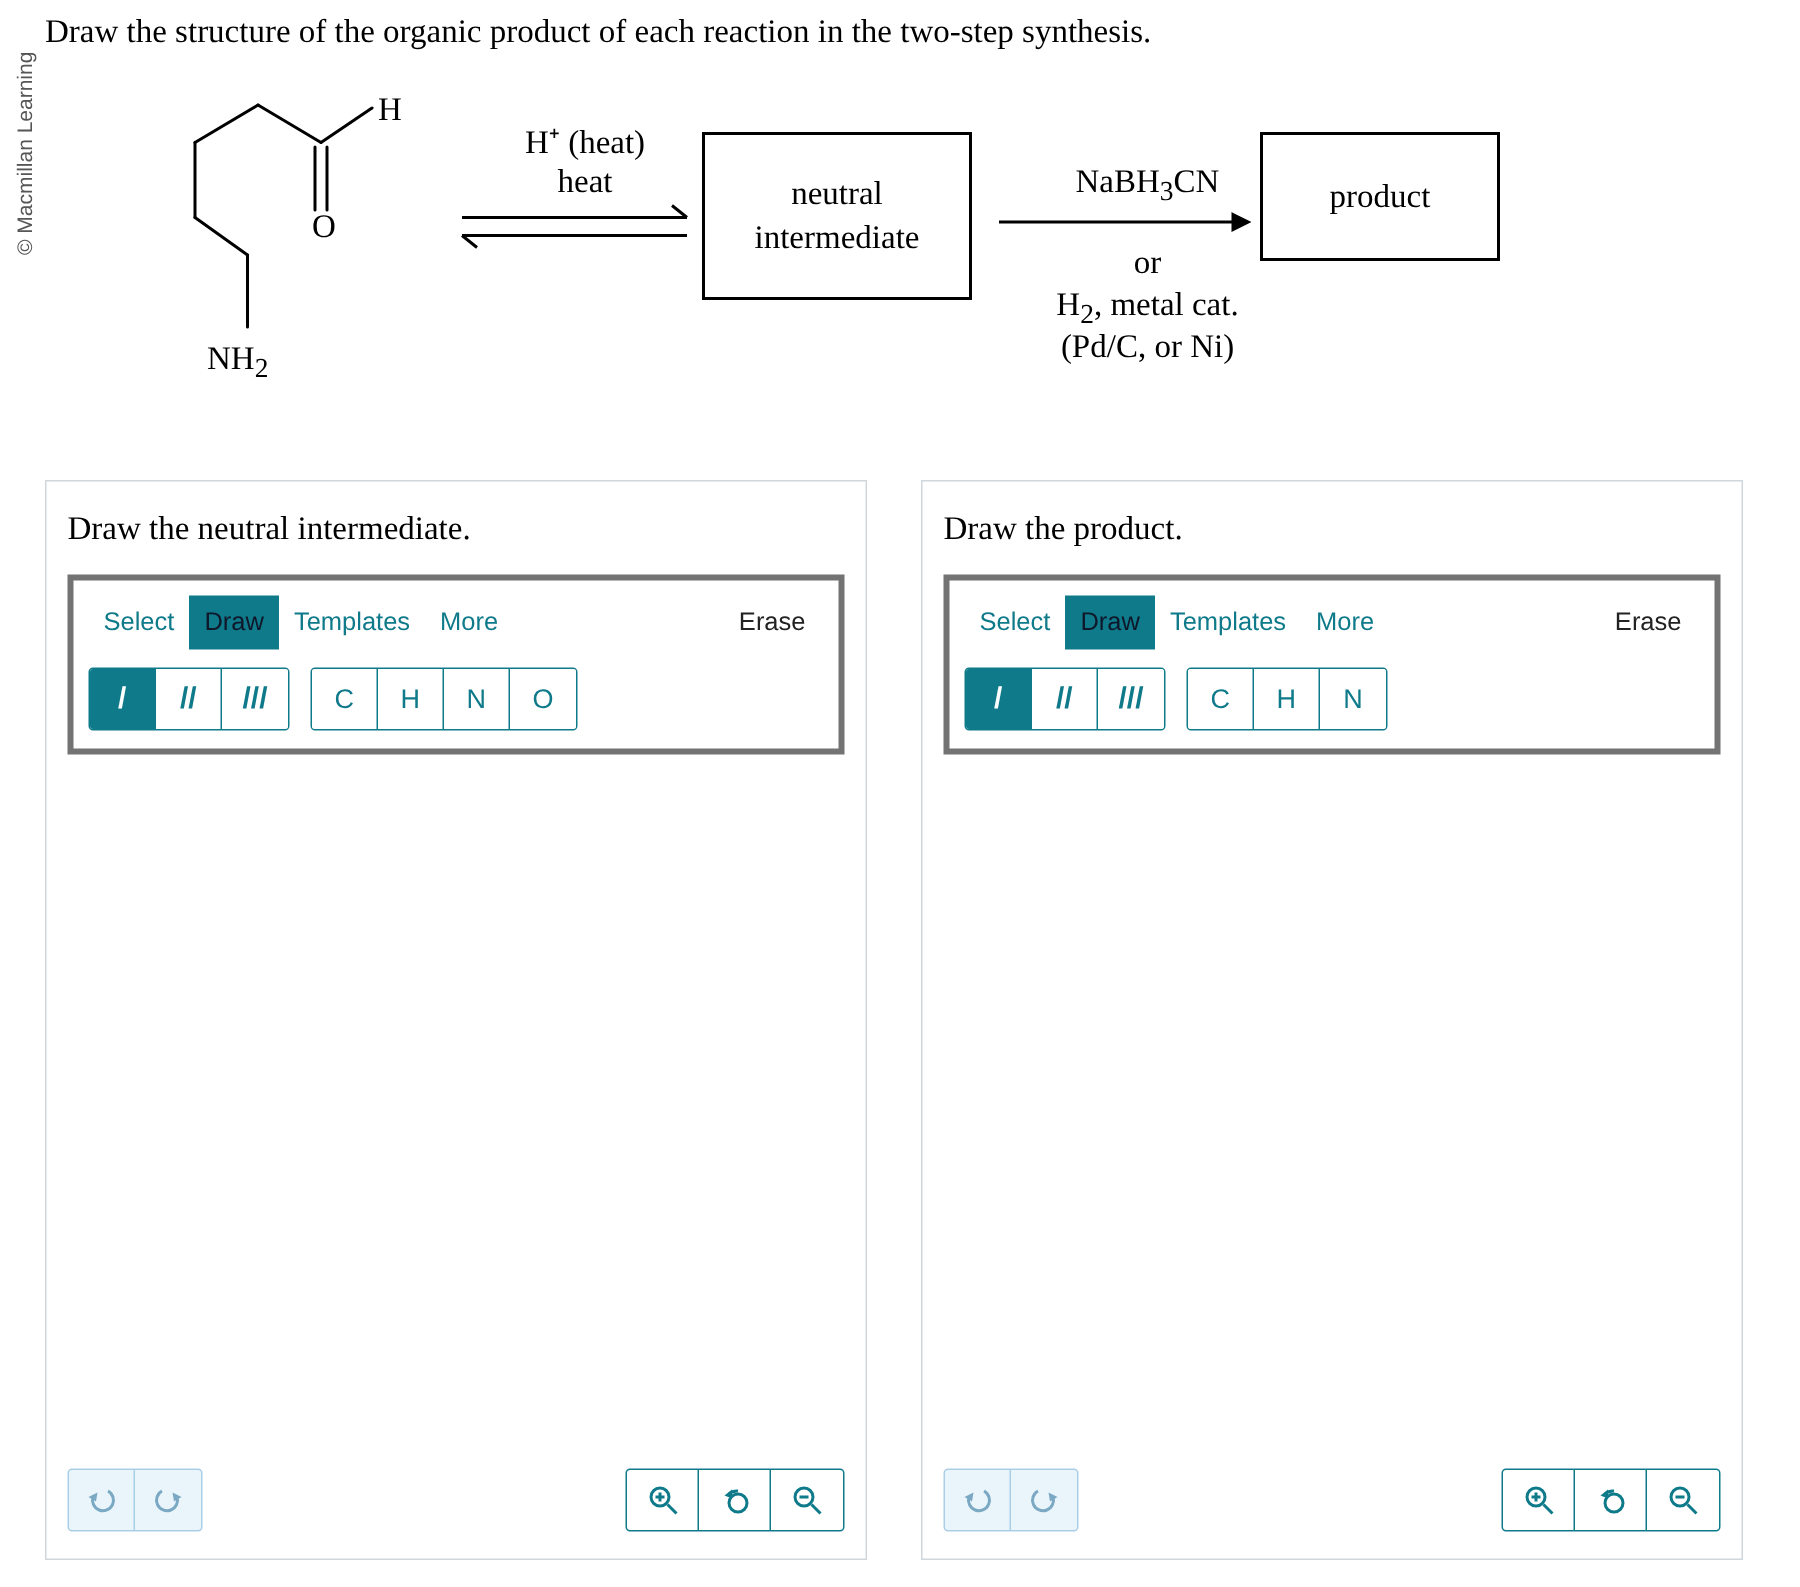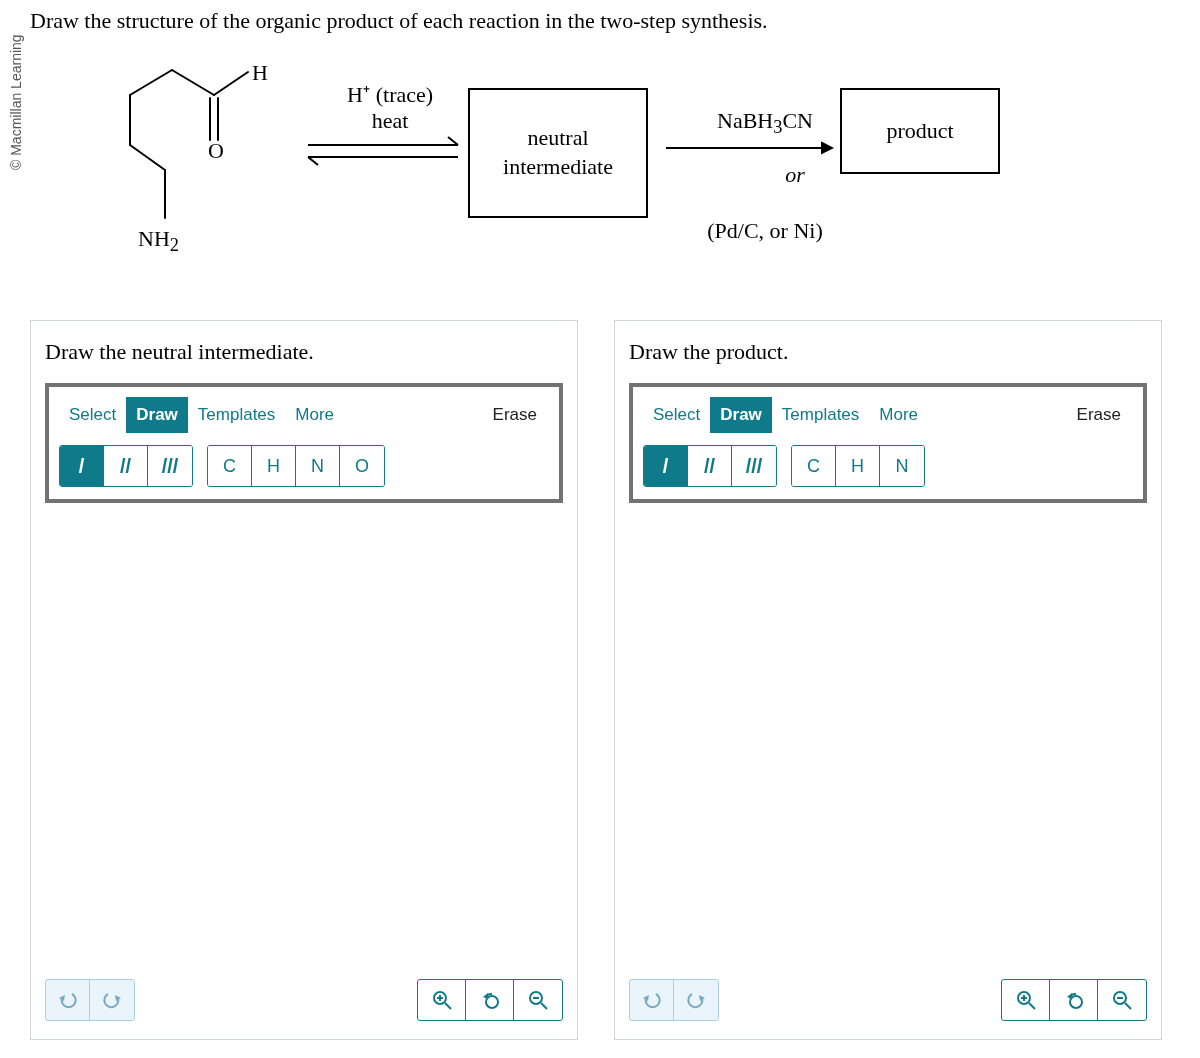--- a/index.html
+++ b/index.html
@@ -77,22 +77,21 @@
   }
   .tab {
     font-family: -apple-system, Helvetica, Arial, sans-serif;
     font-size:17px;
     color:#0f7a8a;
     padding:8px 10px;
     cursor:pointer;
   }
   .tab.active {
     background:#0f7a8a;
-    color:#ffffff;
-    font-weight:bold;
+    color:#0f172a;
   }
   .erase {
     margin-left:auto;
     font-family: -apple-system, Helvetica, Arial, sans-serif;
     font-size:17px;
     color:#222;
     padding:8px 12px;
     cursor:pointer;
   }
   .tool-row {
@@ -180,47 +179,50 @@
       <line x1="95" y1="130" x2="95" y2="178"></line>
     </g>
     <text x="138" y="118" font-size="22" font-family="Georgia">O</text>
   </svg>
   <div class="scheme-label" style="left:222px; top:20px;">H</div>
   <div class="scheme-label" style="left:108px; top:186px;text-align:center;">
     <span>NH</span><sub>2</sub>
   </div>
 
   <div class="scheme-label" style="left:290px; top:38px; width:140px;">
-    <div>H⁺ (trace)</div>
+    <div>H⁺ (heat)</div>
     <div>heat</div>
   </div>
   <svg style="position:absolute; left:268px; top:95px;" width="170" height="34">
     <g stroke="#000" stroke-width="2" fill="none">
       <line x1="10" y1="10" x2="160" y2="10"></line>
       <polyline points="150,2 160,10"></polyline>
       <line x1="10" y1="22" x2="160" y2="22"></line>
       <polyline points="20,30 10,22"></polyline>
     </g>
   </svg>
 
-  <div class="box" style="left:438px; top:48px; width:180px; height:130px;">
+  <div class="box" style="left:438px; top:48px; width:180px; height:112px;">
     <span style="white-space:pre-line;">neutral
 intermediate</span>
   </div>
 
   <div class="scheme-label" style="left:650px; top:68px; width:170px;">
     <span>NaBH</span><sub>3</sub><span>CN</span>
   </div>
   <svg style="position:absolute; left:634px; top:98px;" width="170" height="20">
     <g stroke="#000" stroke-width="2" fill="#000">
       <line x1="2" y1="10" x2="158" y2="10"></line>
       <polygon points="158,5 168,10 158,15"></polygon>
     </g>
   </svg>
-  <div class="scheme-label" style="left:680px; top:122px; width:170px;font-style:italic;">or</div>
+  <div class="scheme-label" style="left:650px; top:122px; width:170px;">or</div>
+  <div class="scheme-label" style="left:650px; top:150px; width:170px;">
+    <span>H</span><sub>2</sub><span>, metal cat.</span>
+  </div>
   <div class="scheme-label" style="left:650px; top:178px; width:170px;">(Pd/C, or Ni)</div>
 
   <div class="box" style="left:810px; top:48px; width:160px; height:86px;">
     <span>product</span>
   </div>
 </div>
 
 <div class="panels">
 
   <div class="panel">

